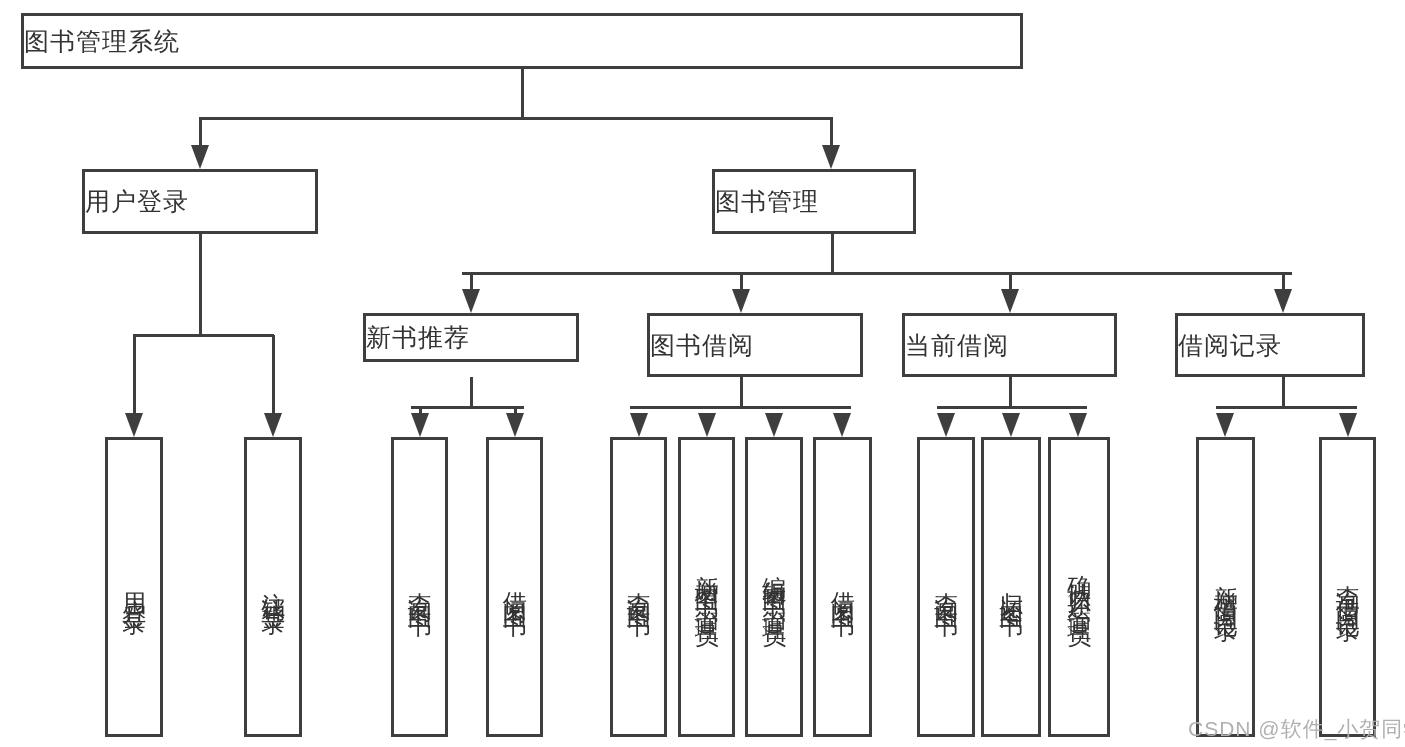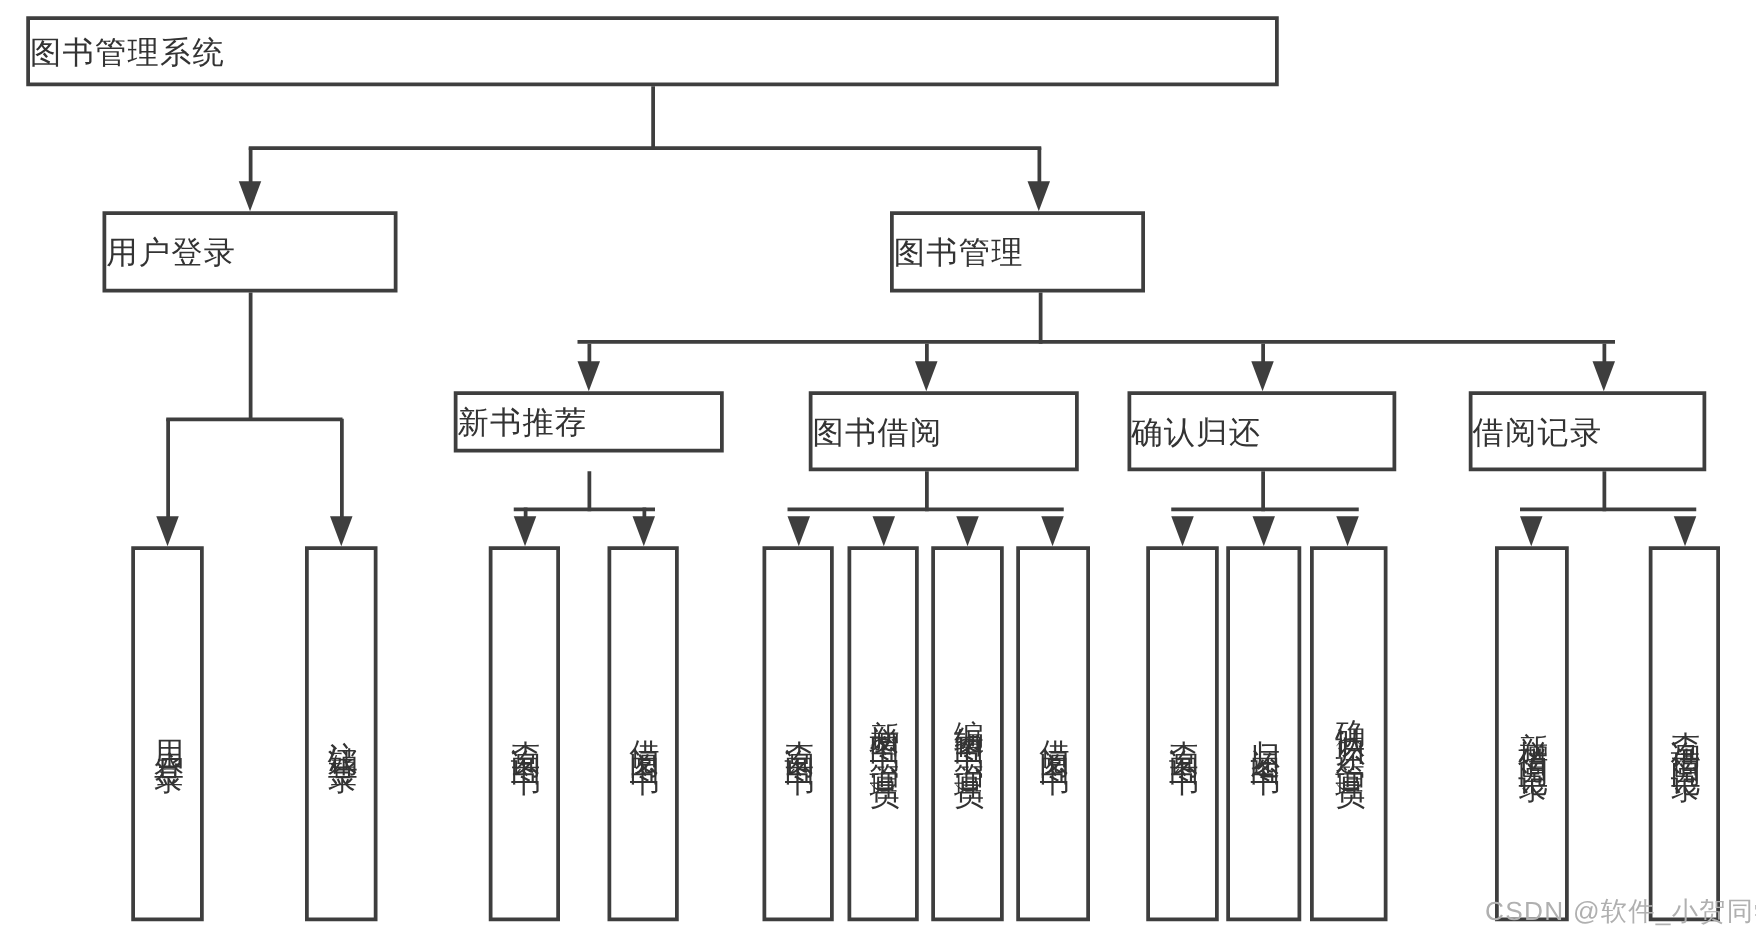--- a/index.html
+++ b/index.html
@@ -76,21 +76,21 @@
   <div class="arr" style="left:1001px;top:289px;"></div>
   <div class="arr" style="left:1274px;top:289px;"></div>
 
   <div class="hnode" style="left:363px;top:313px;width:216px;height:49px;">
     <span>新书推荐</span>
   </div>
   <div class="hnode" style="left:633px;top:313px;width:216px;height:64px;margin-left:14px;">
     <span>图书借阅</span>
   </div>
   <div class="hnode" style="left:902px;top:313px;width:215px;height:64px;">
-    <span>确认归还</span>
+    <span>当前借阅</span>
   </div>
   <div class="hnode" style="left:1175px;top:313px;width:190px;height:64px;">
     <span>借阅记录</span>
   </div>
 
   <div class="vl" style="left:470px;top:377px;height:32px;"></div>
   <div class="hl" style="left:411px;top:406px;width:113px;"></div>
   <div class="vl" style="left:419px;top:406px;height:9px;"></div>
   <div class="vl" style="left:514px;top:406px;height:9px;"></div>
   <div class="arr" style="left:411px;top:413px;"></div>

